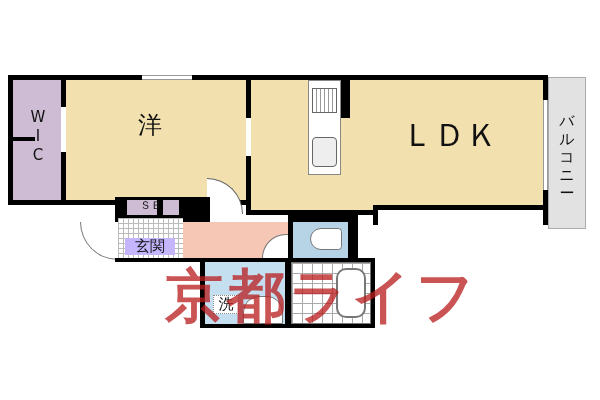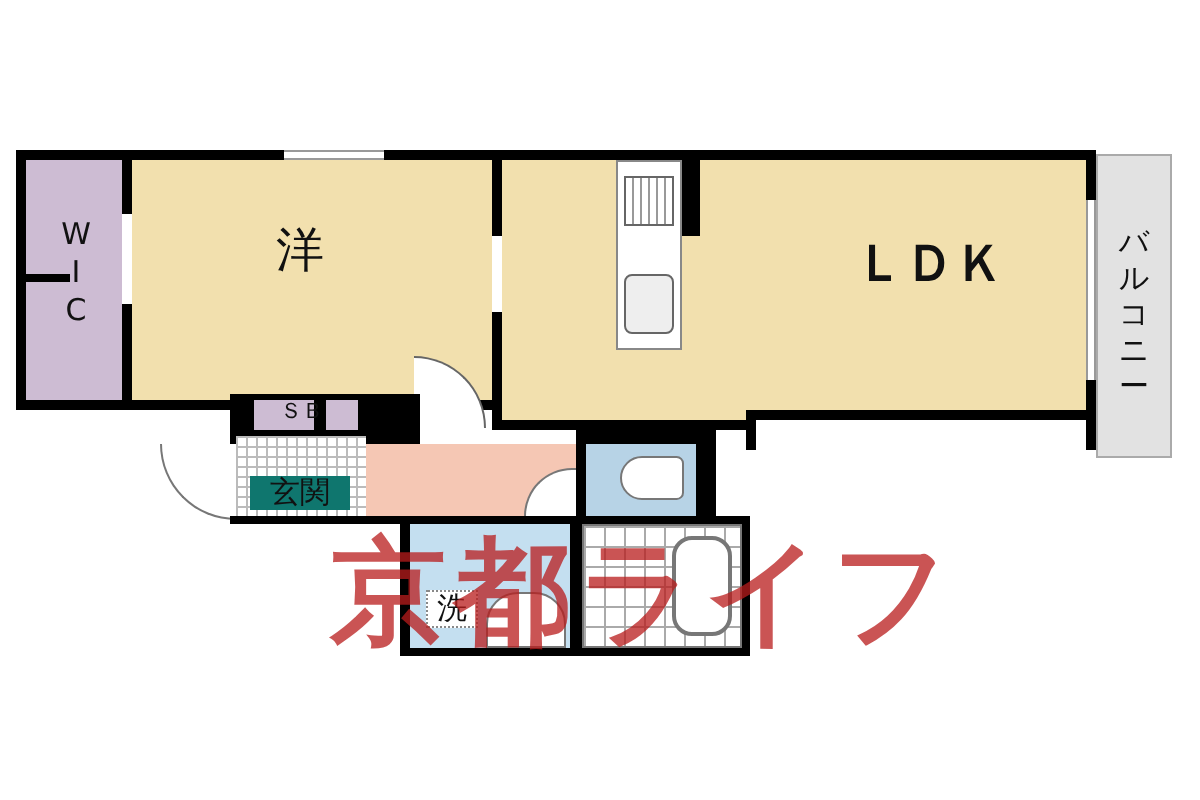--- a/index.html
+++ b/index.html
@@ -36,41 +36,41 @@
   <div class="abs" style="left:246px;top:75px;width:302px;height:140px;background:#000;"></div>
   <div class="abs" style="left:251px;top:80px;width:292px;height:130px;background:#f2e0ae;"></div>
   <div class="abs" style="left:373px;top:205px;width:175px;height:20px;background:#000;"></div>
   <div class="abs" style="left:378px;top:210px;width:165px;height:30px;background:#fff;"></div>
   <div class="abs" style="left:246px;top:118px;width:5px;height:38px;background:#fff;"></div>
 
   <div class="abs" style="left:308px;top:80px;width:33px;height:95px;background:#fff;border:1px solid #888;"></div>
   <div class="abs" style="left:312px;top:88px;width:25px;height:25px;border:1px solid #666;background:repeating-linear-gradient(90deg,#fff 0 3px,#999 3px 4px);"></div>
   <div class="abs" style="left:312px;top:137px;width:25px;height:30px;border:1px solid #666;border-radius:4px;background:#eee;"></div>
   <div class="wall" style="left:341px;top:80px;width:9px;height:38px;"></div>
-  <div class="room-label" style="left:415px;top:118px;width:100px;font-size:25px;font-weight:bold;">
+  <div class="room-label" style="left:400px;top:118px;width:100px;font-size:32px;">
     <div>ＬＤＫ</div>
   </div>
   <div class="abs" style="left:543px;top:100px;width:5px;height:90px;background:#fff;border-left:1px solid #999;border-right:1px solid #999;"></div>
 
   <div class="abs" style="left:548px;top:77px;width:38px;height:152px;background:#e2e2e2;border:1px solid #aaa;"></div>
   <div class="room-label" style="left:556px;top:112px;width:22px;font-size:15px;line-height:18px;">
     <div>バ</div>
     <div>ル</div>
     <div>コ</div>
     <div>ニ</div>
     <div>ー</div>
   </div>
 
   <div class="abs" style="left:115px;top:197px;width:95px;height:25px;background:#000;"></div>
   <div class="abs" style="left:127px;top:200px;width:30px;height:15px;background:#cdbcd3;"></div>
   <div class="room-label" style="left:127px;top:200px;width:48px;font-size:11px;">ＳＢ</div>
   <div class="abs" style="left:163px;top:200px;width:16px;height:15px;background:#cdbcd3;"></div>
 
   <div class="abs" style="left:118px;top:218px;width:65px;height:40px;background:#fff;background-image:linear-gradient(#bbb 1px,transparent 1px),linear-gradient(90deg,#bbb 1px,transparent 1px);background-size:5px 5px;"></div>
-  <div class="room-label" style="left:125px;top:238px;width:50px;font-size:15px;background:#0f766e;">玄関</div>
+  <div class="room-label" style="left:125px;top:238px;width:50px;font-size:15px;background:#c4b5fd;">玄関</div>
   <div class="abs" style="left:80px;top:222px;width:38px;height:38px;border-left:1px solid #777;border-bottom:1px solid #777;border-bottom-left-radius:38px;"></div>
   <div class="wall" style="left:115px;top:258px;width:180px;height:4px;"></div>
 
   <div class="abs" style="left:183px;top:222px;width:105px;height:36px;background:#f5c7b4;"></div>
   <div class="abs" style="left:262px;top:234px;width:26px;height:24px;border-top:1px solid #777;border-left:1px solid #777;border-top-left-radius:26px;background:#fff;"></div>
 
   <div class="abs" style="left:288px;top:215px;width:70px;height:47px;background:#000;"></div>
   <div class="abs" style="left:293px;top:222px;width:55px;height:36px;background:#b7d3e6;"></div>
   <div class="abs" style="left:310px;top:228px;width:32px;height:22px;border:1px solid #777;border-radius:12px 4px 4px 12px;background:#fff;"></div>
 

